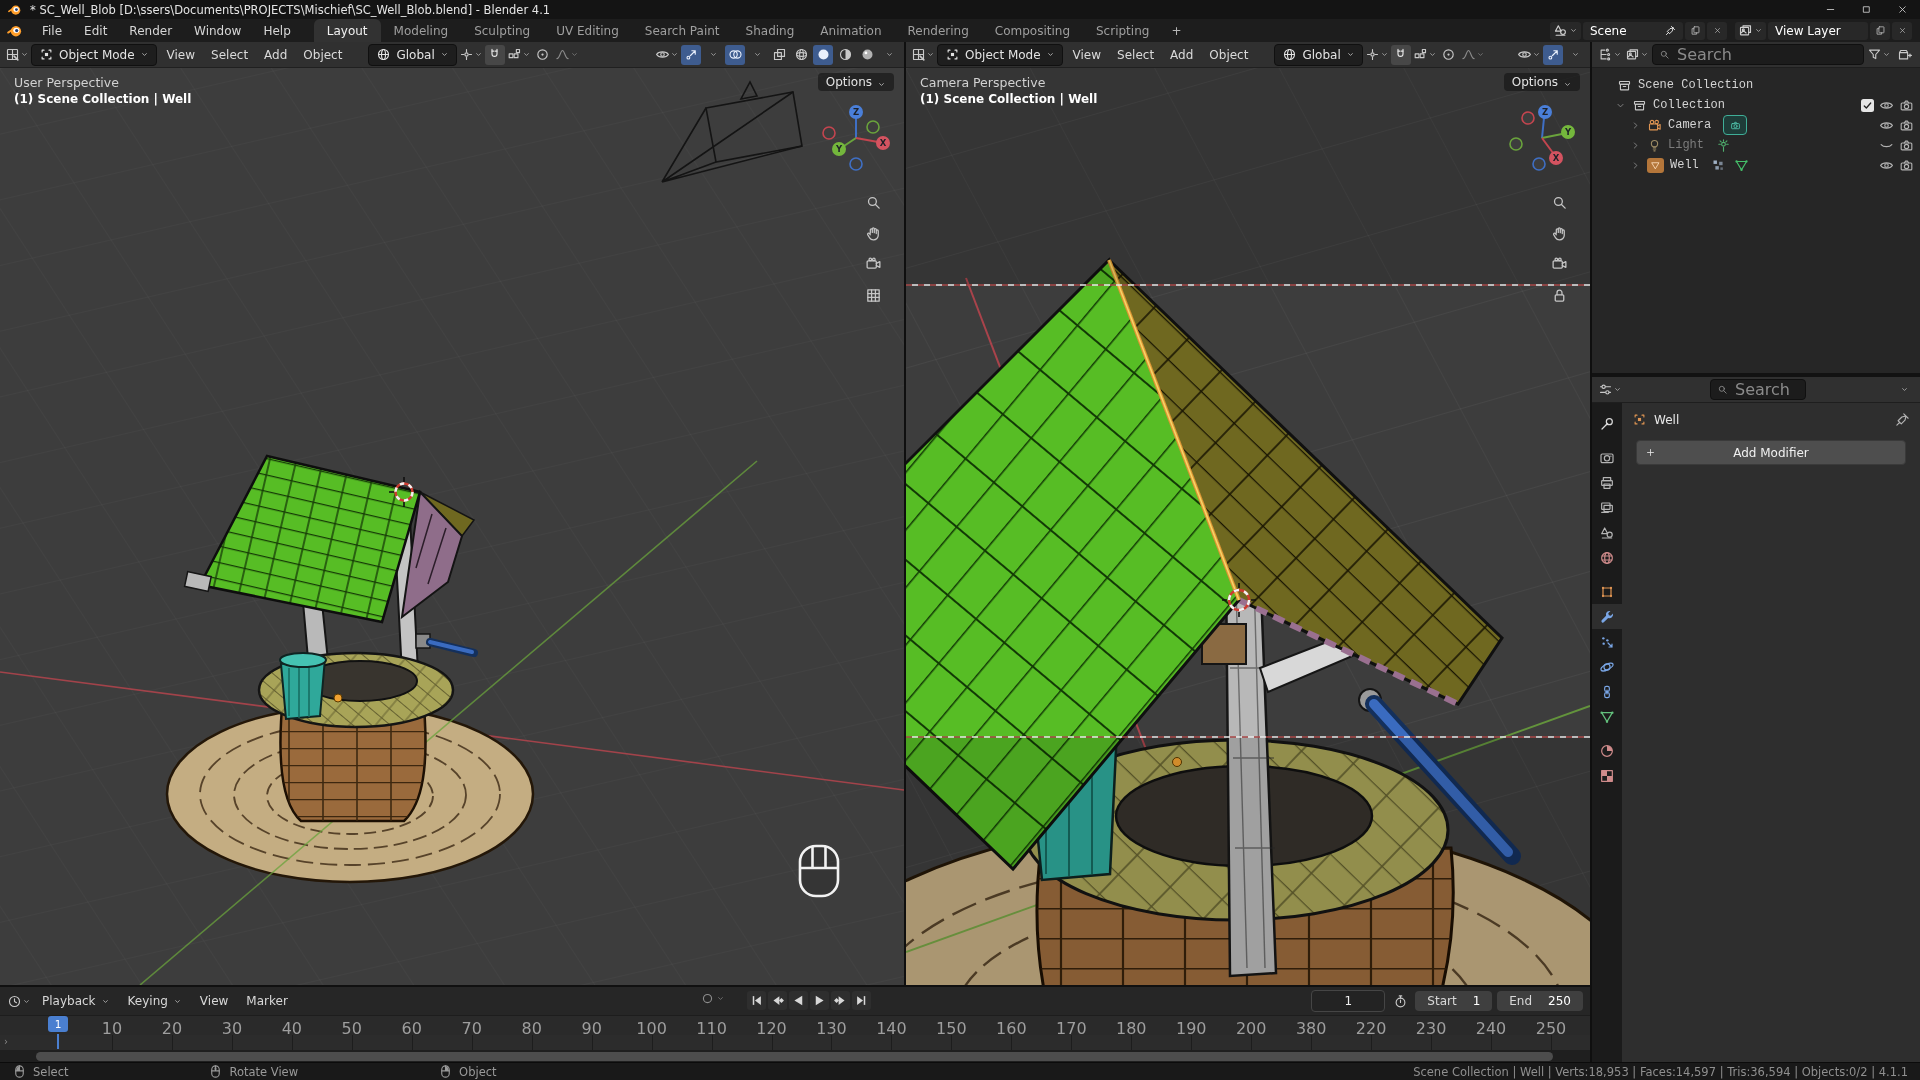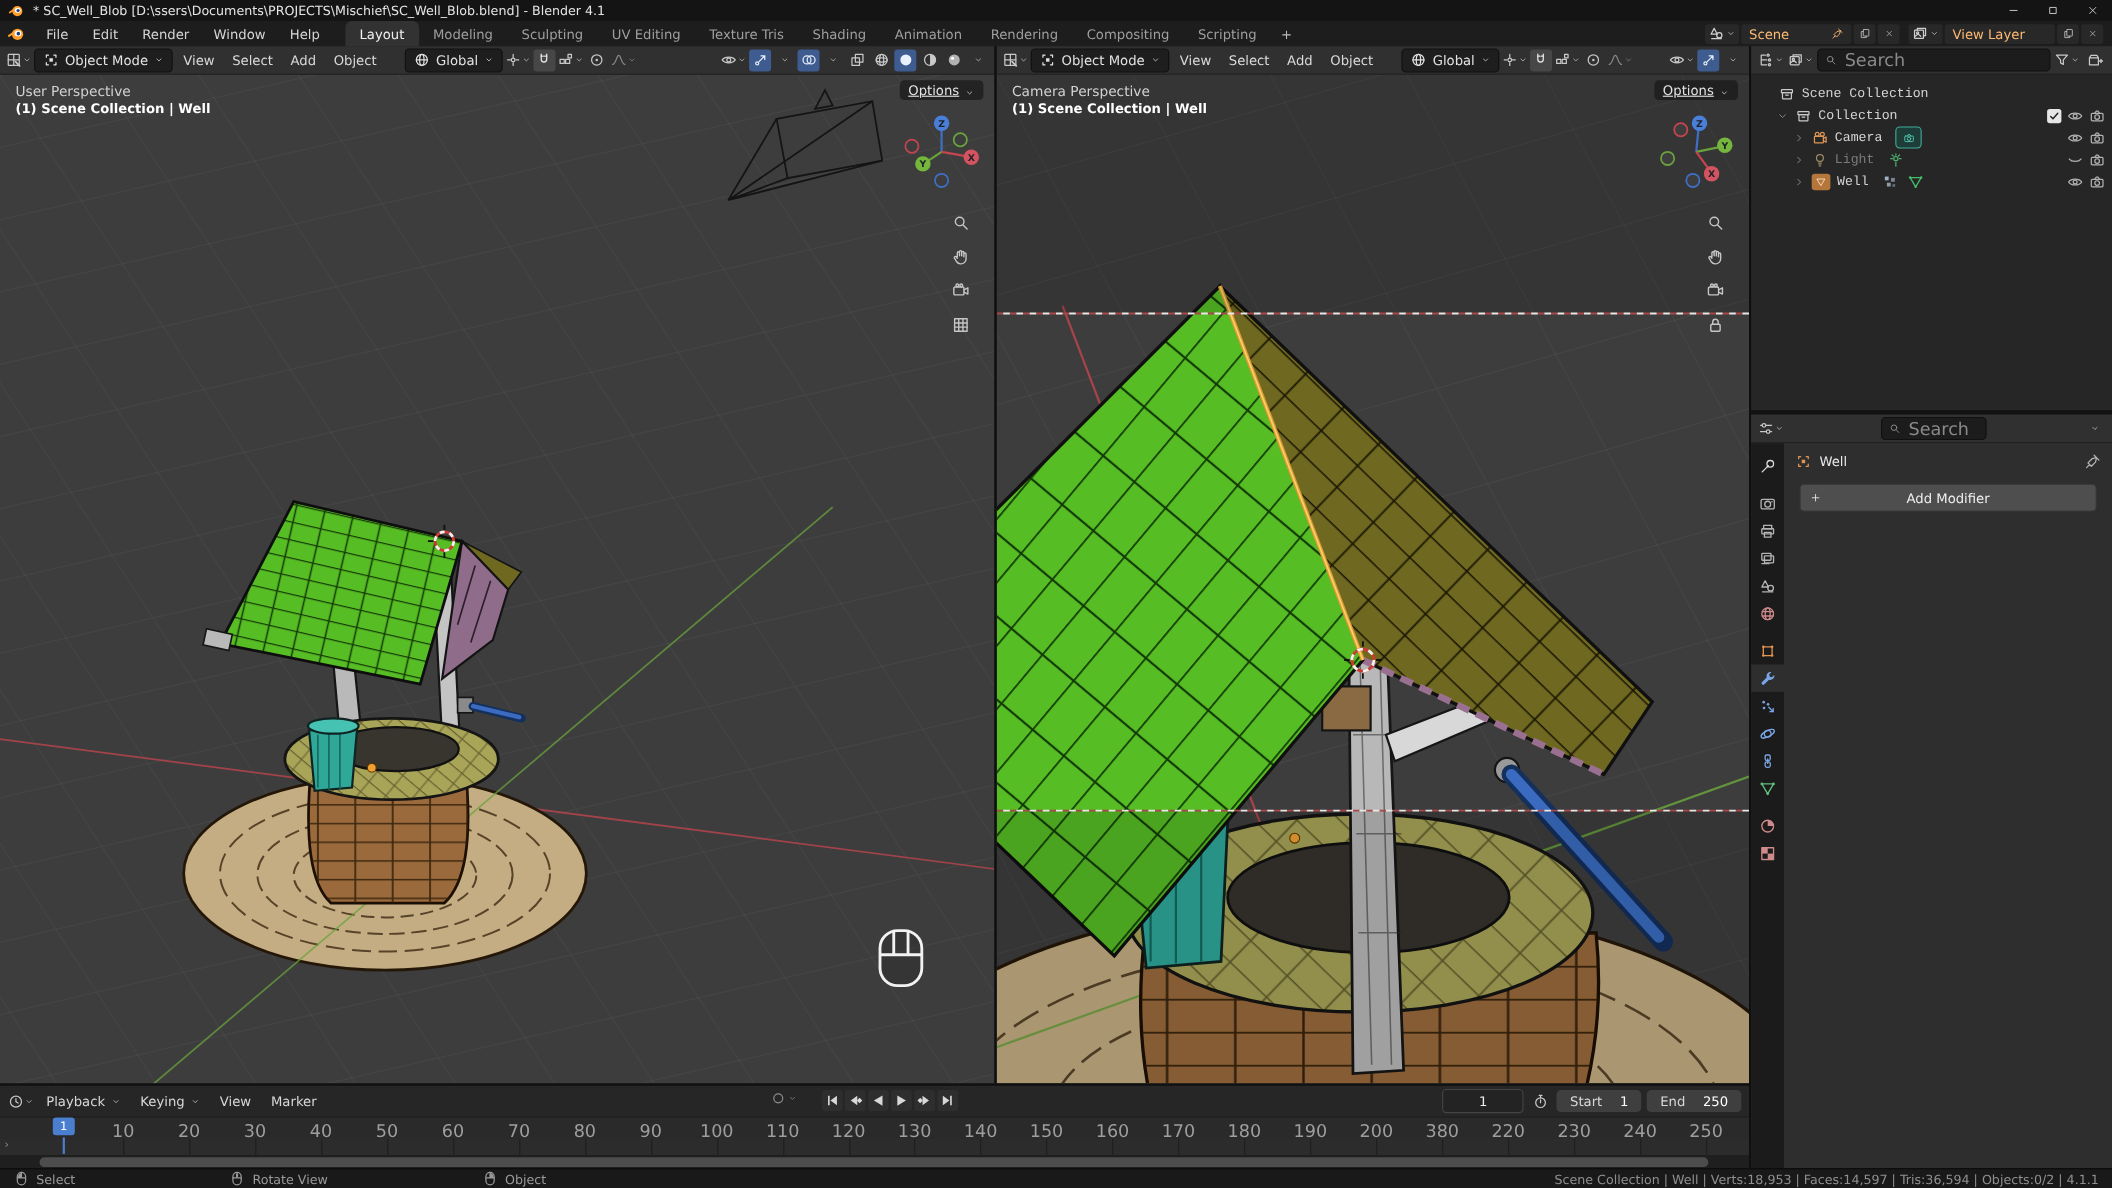--- a/index.html
+++ b/index.html
@@ -23,21 +23,21 @@
           display:flex;align-items:stretch;box-sizing:border-box;}
   #topbar .logo{display:flex;align-items:center;padding:0 8px 0 6px;}
   .menu-item{padding:0 11px;display:flex;align-items:center;color:#d6d6d6;cursor:default;}
   #workspace-tabs{display:flex;margin-left:12px;}
   .ws-tab{padding:0 13px;display:flex;align-items:center;color:#9f9f9f;border-radius:6px 6px 0 0;}
   .ws-tab.active{background:#323232;color:#f0f0f0;}
   .ws-tab.newtab{color:#b8b8b8;padding:0 9px;}
   #topbar-right{margin-left:auto;display:flex;align-items:center;gap:8px;padding-right:8px;}
   .id-block{display:flex;align-items:center;gap:2px;}
   .id-btn{display:flex;align-items:center;gap:1px;background:#282828;border-radius:3px;height:18px;padding:0 3px;color:#cfcfcf;}
-  .id-field{display:flex;align-items:center;gap:6px;background:#282828;border-radius:3px;height:18px;padding:0 7px;color:#fdba74;min-width:86px;}
+  .id-field{display:flex;align-items:center;gap:6px;background:#282828;border-radius:3px;height:18px;padding:0 7px;color:#ffffff;min-width:86px;}
   .id-field .lbl{flex:1}
   .mini-btn{display:flex;align-items:center;justify-content:center;width:20px;height:18px;background:#282828;border-radius:3px;color:#b9b9b9;}
 
   
   .vp{position:absolute;top:42px;height:943px;}
   #vp-left{left:0;width:904px;}
   #vp-right{left:906px;width:684px;}
   .vdiv{position:absolute;background:#0f0f0f;}
   .vp-header{height:26px;background:#303030;border-bottom:1px solid #202020;display:flex;
              align-items:center;padding:0 5px;gap:2px;box-sizing:border-box;white-space:nowrap;overflow:hidden;}
@@ -48,21 +48,21 @@
   .hbtn.blue{background:#3e5c8f;color:#e9f0fd;}
   .hbtn.lit{background:#474747;color:#e8e8e8;}
   .hspace{width:14px;}
   .spacer{flex:1;}
   .vp-body{position:relative;height:917px;background:#3d3d3d;overflow:hidden;}
   .scene{position:absolute;left:0;top:0;width:100%;height:100%;}
   .vp-overlay{position:absolute;left:14px;top:7px;line-height:16px;pointer-events:none;}
   .vp-overlay .l1{color:#d2d2d2;font-size:12.5px;}
   .vp-overlay .l2{color:#fff;font-size:12px;font-weight:bold;}
   .options-btn{position:absolute;top:5px;right:10px;background:rgba(14,14,14,.55);border-radius:4px;
-               padding:2px 8px;display:flex;gap:5px;align-items:flex-end;color:#e3e3e3;text-decoration:underline;}
+               padding:2px 8px;display:flex;gap:5px;align-items:flex-end;color:#e3e3e3;}
   .gizmo{position:absolute;top:36px;right:14px;width:68px;height:68px;}
   .gizmo text{font-size:8.5px;font-weight:bold;fill:#1d2128;text-anchor:middle;}
   .vp-tools{position:absolute;top:126px;right:22px;display:flex;flex-direction:column;gap:14px;color:#c6c6c6;}
 
   
   #panel{position:absolute;left:1592px;top:42px;width:328px;height:1020px;display:flex;flex-direction:column;}
   #outliner{height:331px;background:#262626;display:flex;flex-direction:column;}
   .area-header{height:26px;background:#303030;border-bottom:1px solid #1e1e1e;display:flex;align-items:center;
                gap:3px;padding:0 6px;box-sizing:border-box;}
   .search-field{flex:1;display:flex;align-items:center;gap:5px;background:#1c1c1c;border:1px solid #101010;
@@ -182,21 +182,21 @@
         <div class="menu-item">Edit</div>
         <div class="menu-item">Render</div>
         <div class="menu-item">Window</div>
         <div class="menu-item">Help</div>
       </div>
     <div id="workspace-tabs">
         <div class="ws-tab active">Layout</div>
         <div class="ws-tab">Modeling</div>
         <div class="ws-tab">Sculpting</div>
         <div class="ws-tab">UV Editing</div>
-        <div class="ws-tab">Texture Tris</div>
+        <div class="ws-tab">Search Paint</div>
         <div class="ws-tab">Shading</div>
         <div class="ws-tab">Animation</div>
         <div class="ws-tab">Rendering</div>
         <div class="ws-tab">Compositing</div>
         <div class="ws-tab">Scripting</div>
         <div class="ws-tab newtab">+</div>
       </div>
     <div id="topbar-right">
       <div class="id-block">
         <div class="id-btn">

